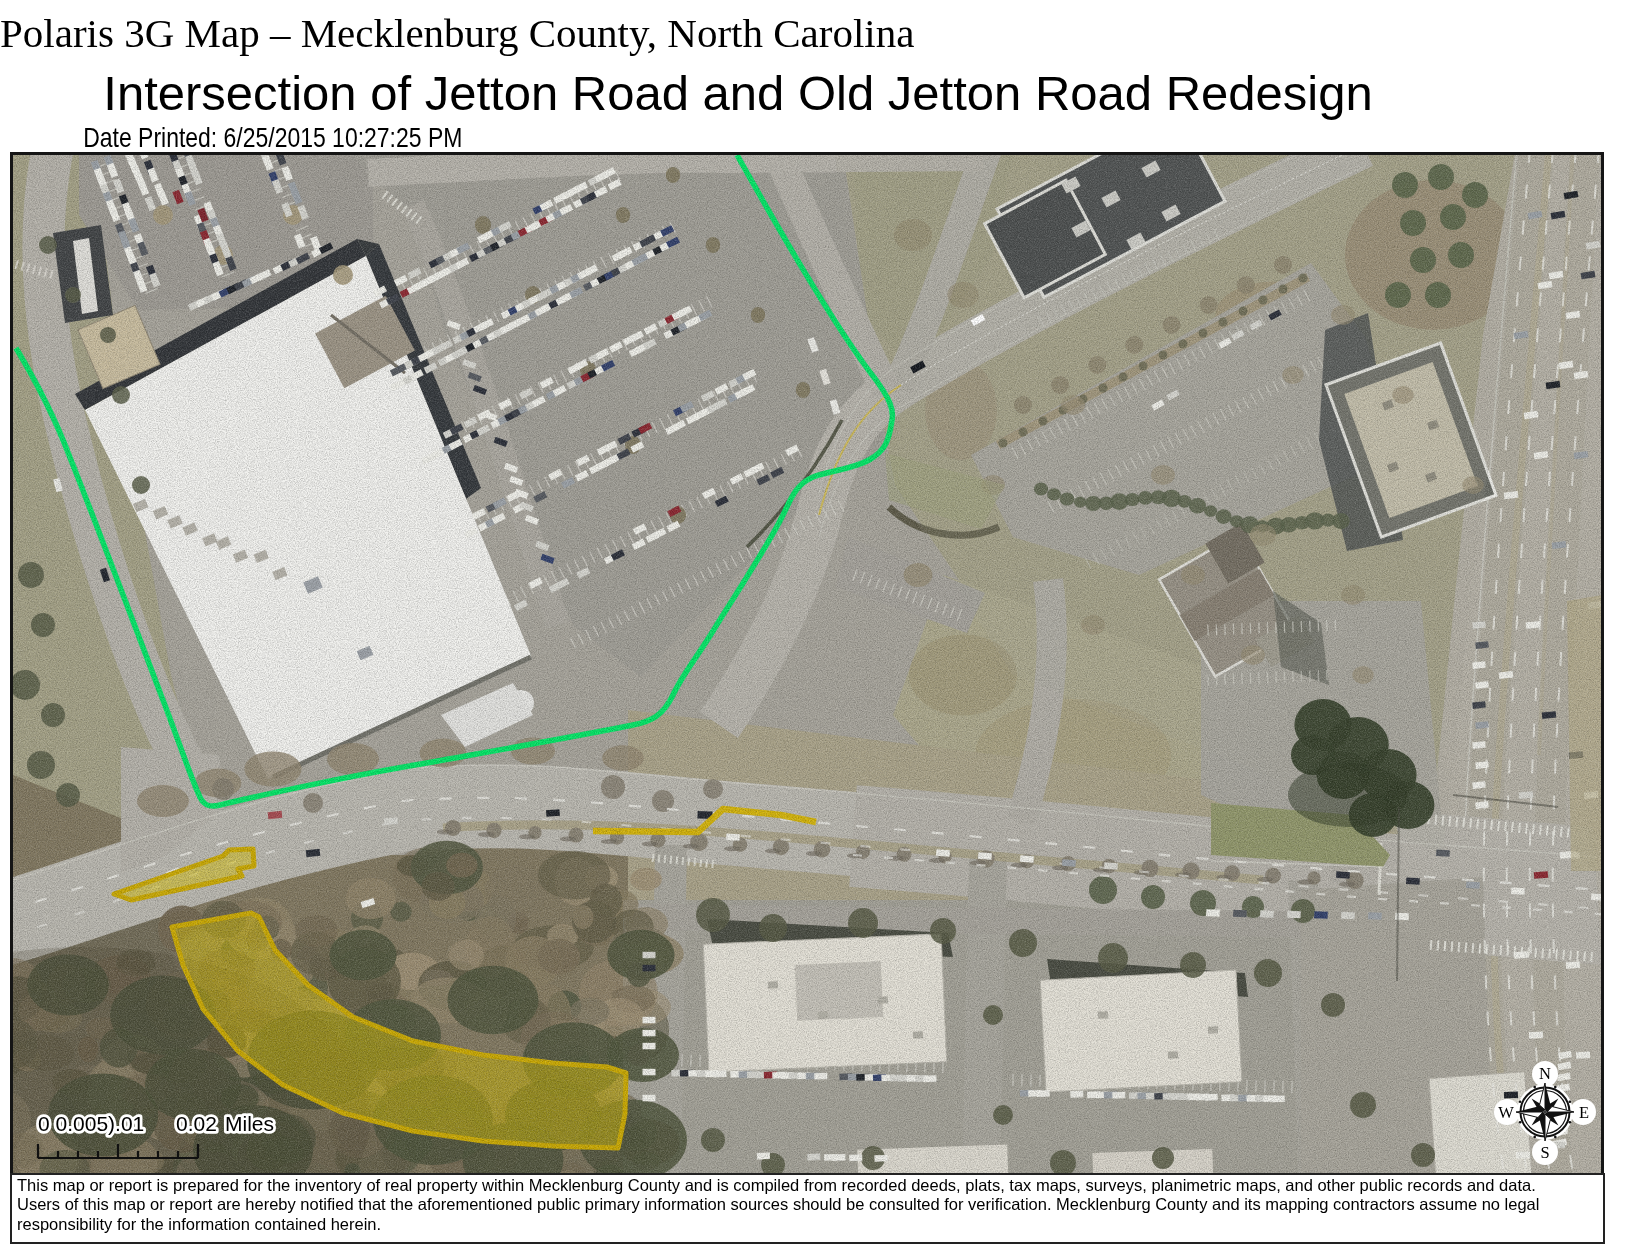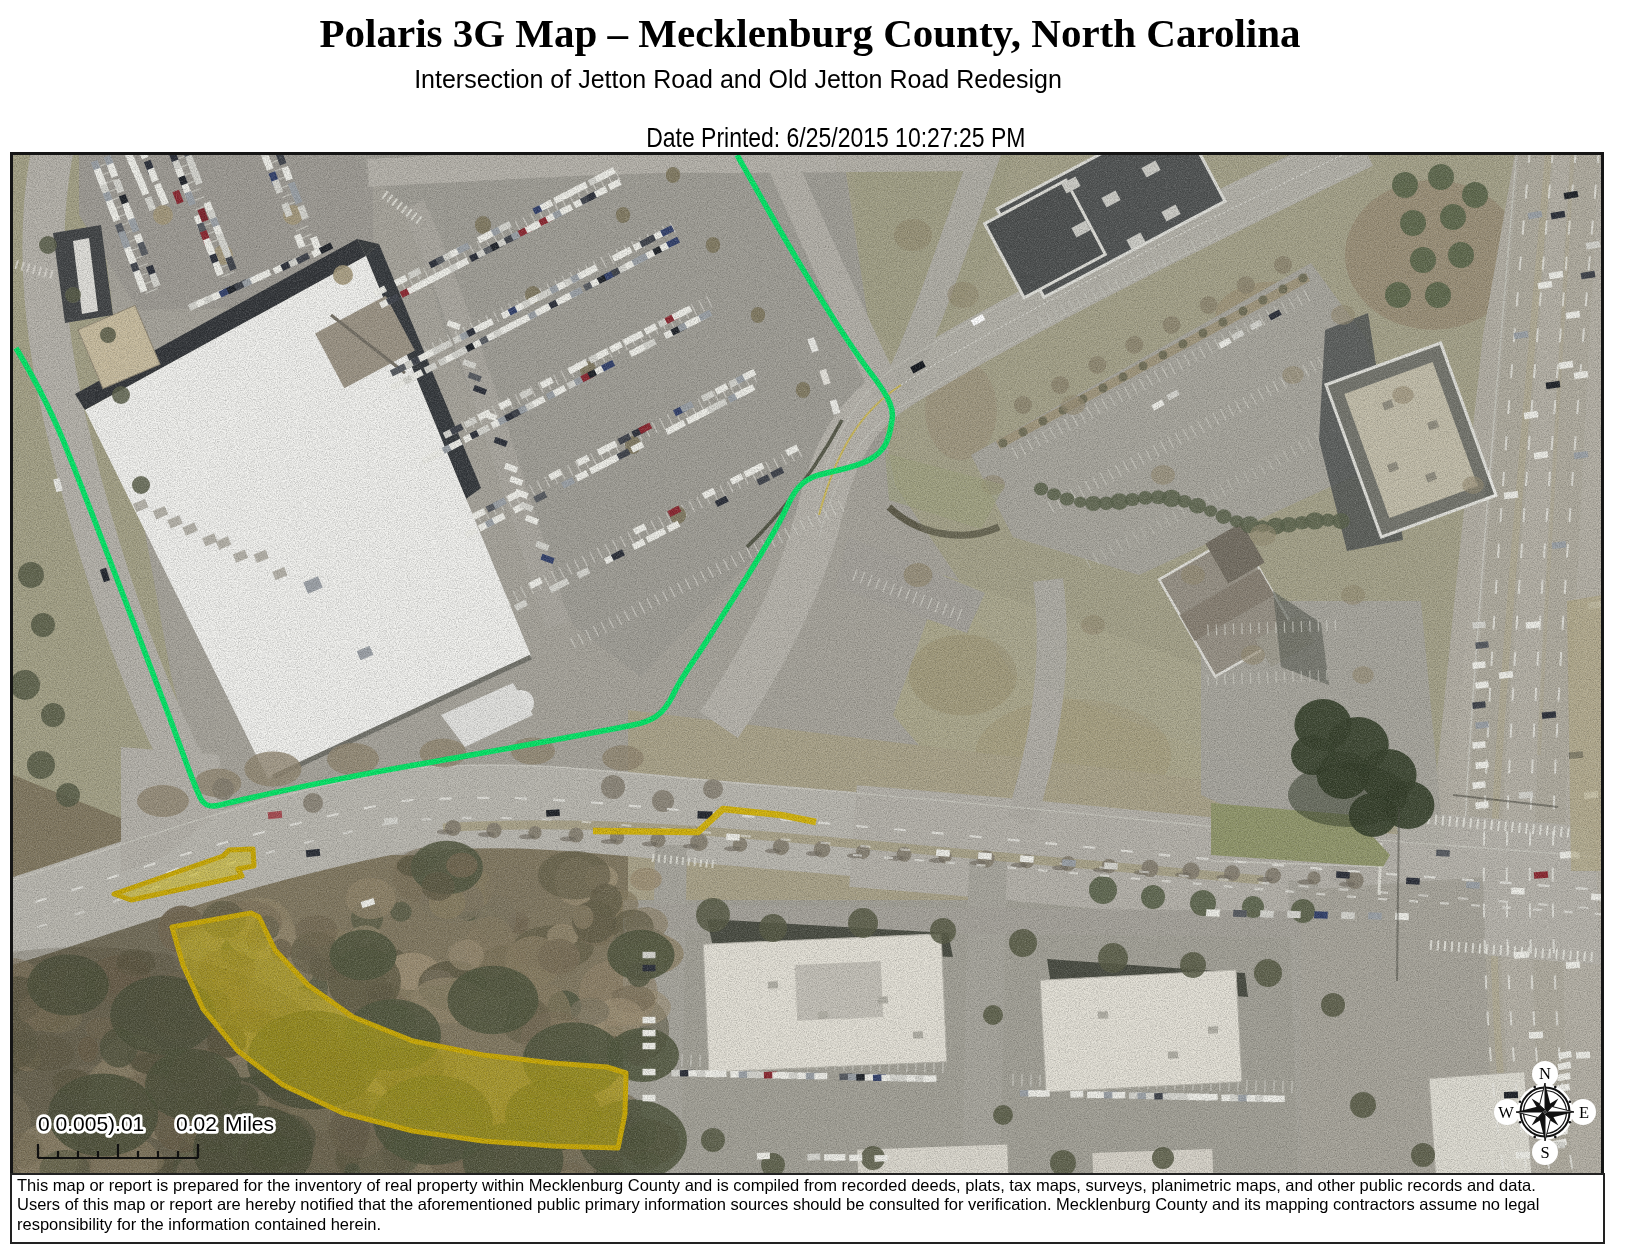--- a/index.html
+++ b/index.html
@@ -1,17 +1,17 @@
 <!DOCTYPE html>
 <html><head><meta charset="utf-8"><style>
 html,body{margin:0;padding:0;background:#fff;width:1627px;height:1245px;overflow:hidden}
 body{font-family:"Liberation Sans",sans-serif;position:relative}
-.title{position:absolute;top:9px;left:0;width:1620px;text-align:center;font-family:"Liberation Serif",serif;font-weight:bold;font-size:41px}
-.subtitle{position:absolute;top:65px;left:0;width:1476px;text-align:center;font-size:25px}
-.date{position:absolute;top:122px;left:0;width:1589px;text-align:center;font-size:28px}
+.title{position:absolute;top:9px;left:0;width:1620px;font-family:"Liberation Serif",serif;font-weight:normal;font-size:41px}
+.subtitle{position:absolute;top:65px;left:0;width:1476px;text-align:center;font-size:49px}
+.date{position:absolute;top:122px;left:0;width:1589px;text-align:left;font-size:28px}
 .date span{display:inline-block;transform:scaleX(0.82);transform-origin:100% 50%}
 .map{position:absolute;left:10px;top:152px;width:1588px;height:1018px;border:3px solid #151515;overflow:hidden}
 .disc{position:absolute;left:10px;top:1173px;width:1586px;height:58px;border:2px solid #222;background:#fff;font-size:16.5px;line-height:19.3px;padding:1px 0 8px 5px}
 </style></head><body>
 <div class="title">Polaris 3G Map – Mecklenburg County, North Carolina</div>
 <div class="subtitle">Intersection of Jetton Road and Old Jetton Road Redesign</div>
 <div class="date"><span>Date Printed: 6/25/2015 10:27:25 PM</span></div>
 <div class="map"><svg width="1589" height="1018" viewBox="0 0 1589 1018">
 <defs>
         <filter id="g" x="0" y="0" width="100%" height="100%">

